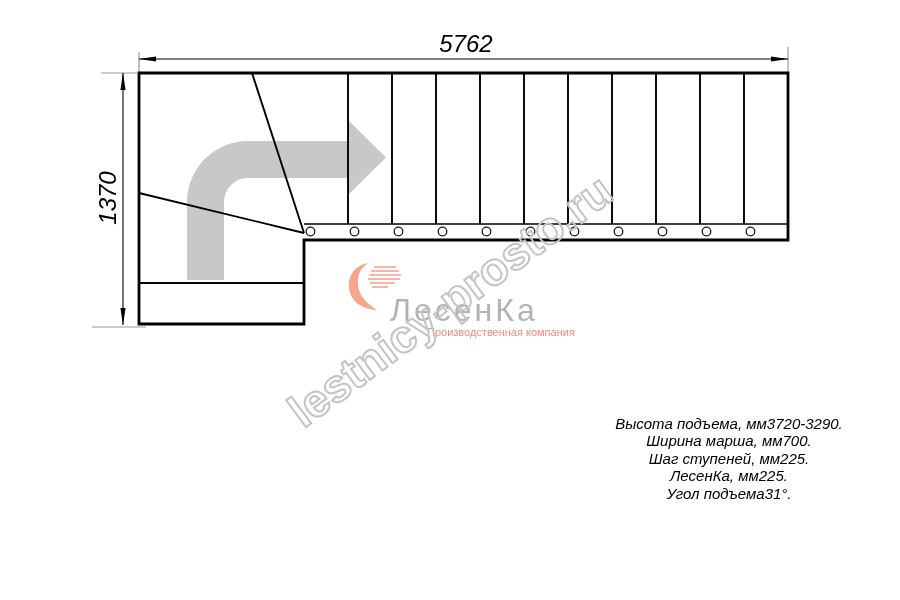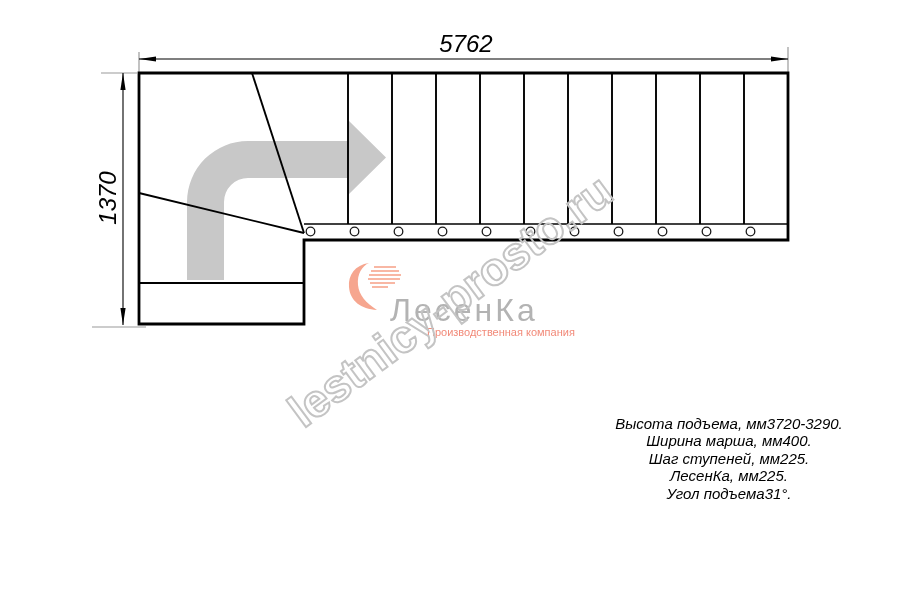--- a/index.html
+++ b/index.html
@@ -148,21 +148,21 @@
     <div class="logo-subtitle">Производственная компания</div>
   </div>
 
   <div class="specs">
     <div class="spec-row">
       <span class="spec-label">Высота подъема, мм</span>
       <span class="spec-value">3720-3290.</span>
     </div>
     <div class="spec-row">
       <span class="spec-label">Ширина марша, мм</span>
-      <span class="spec-value">400.</span>
+      <span class="spec-value">700.</span>
     </div>
     <div class="spec-row">
       <span class="spec-label">Шаг ступеней, мм</span>
       <span class="spec-value">225.</span>
     </div>
     <div class="spec-row">
       <span class="spec-label">ЛесенКа, мм</span>
       <span class="spec-value">225.</span>
     </div>
     <div class="spec-row">

